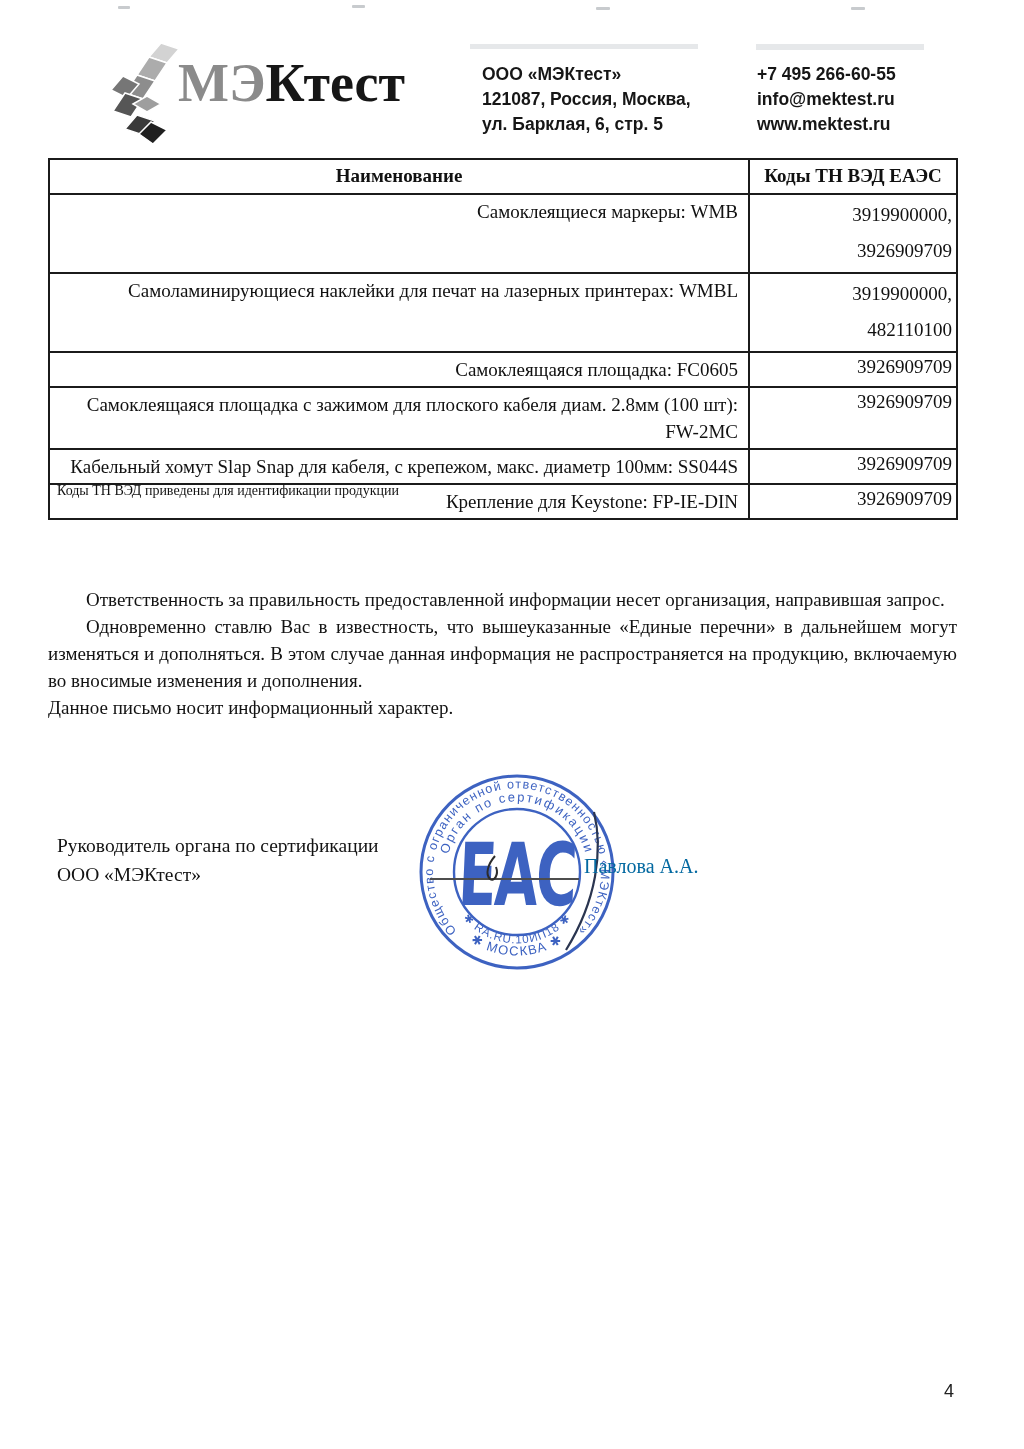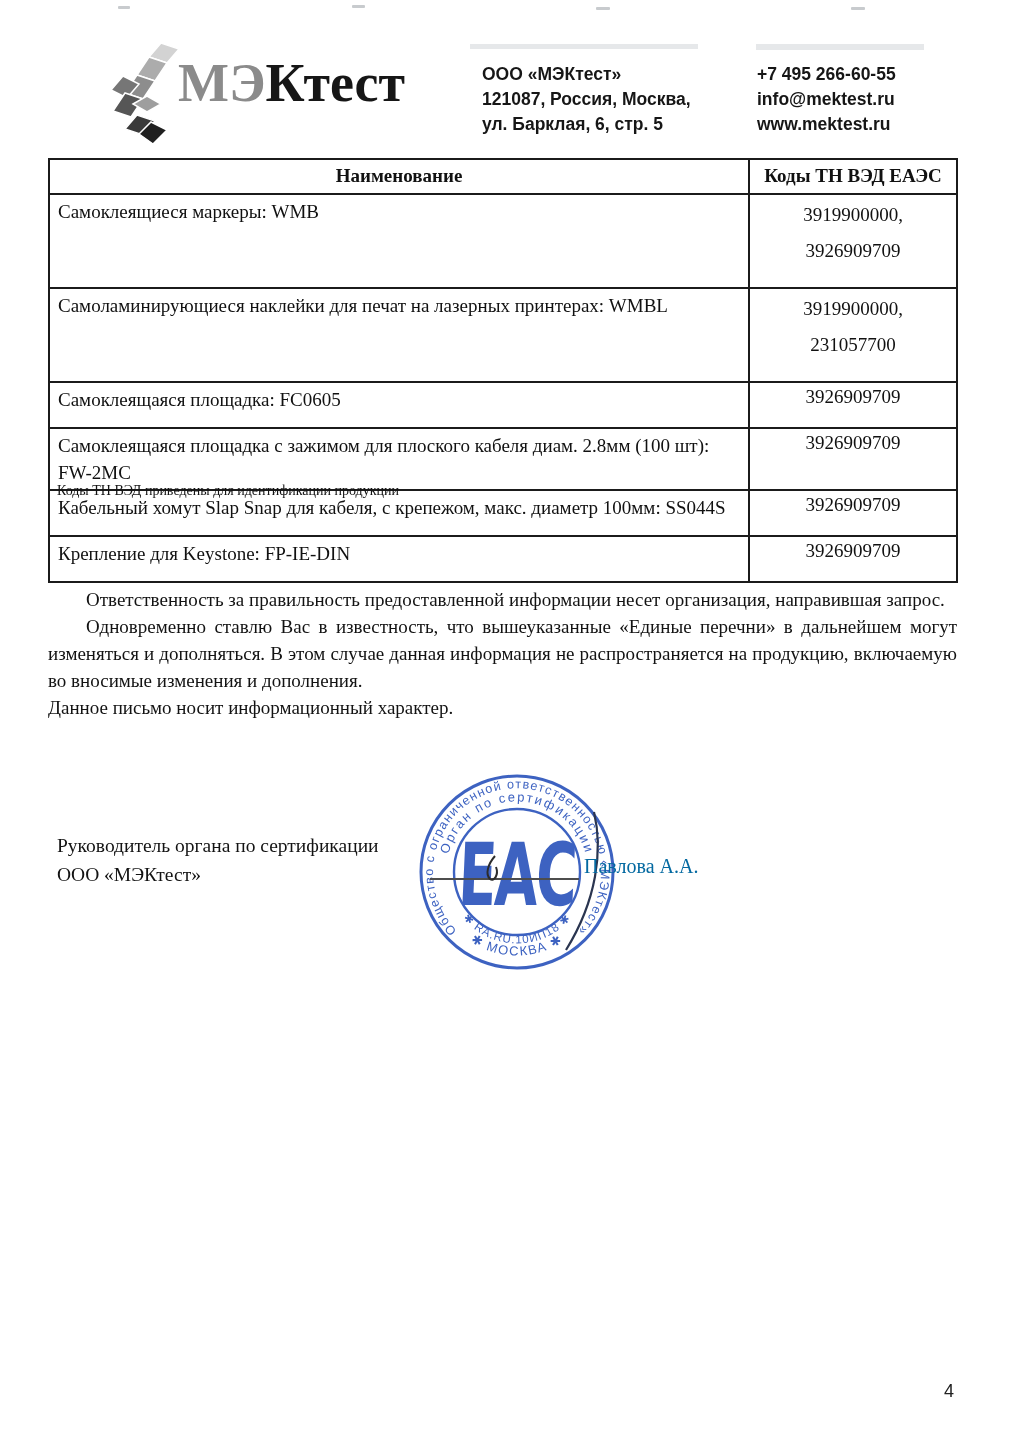--- a/index.html
+++ b/index.html
@@ -34,25 +34,25 @@
   }
   .contact-col.c1 { left:482px; }
   .contact-col.c2 { left:757px; }
 
   
   table.tnved {
     position:absolute; left:48px; top:158px;
     width:908px; table-layout:fixed; border-collapse:collapse;
     font-size:19px; color:#111;
   }
-  table.tnved th, table.tnved td { border:2px solid #1b1b1b; vertical-align:top; }
+  table.tnved th, table.tnved td { border:2px solid #1b1b1b; vertical-align:top;text-align:right; }
   table.tnved th { font-weight:bold; text-align:center; padding:5px 8px 6px 8px; }
   table.tnved th.codes-h { text-align:center; padding-left:4px; padding-right:4px; }
   td.name-cell  { padding:3px 10px 3px 8px; line-height:27px; }
-  td.codes-cell { text-align:center; padding:2px 4px 18px 4px; line-height:36px;margin-left:8px; }
+  td.codes-cell { text-align:center; padding:2px 4px 3px 4px; line-height:36px;margin-left:8px; }
   tr.r-tall  td { height:59px; }
   tr.r-short td { height:29px; }
   tr.r-mid   td { height:57px; }
 
   .note {
     position:absolute; left:57px; top:483px;
     font-size:14px; color:#131313; white-space:nowrap;
   }
 
   .paras {
@@ -132,21 +132,21 @@
     <td class="name-cell">Самоклеящиеся маркеры: WMB</td>
     <td class="codes-cell">
       <div>3919900000,</div>
       <div>3926909709</div>
     </td>
   </tr>
   <tr class="r-tall">
     <td class="name-cell">Самоламинирующиеся наклейки для печат на лазерных принтерах: WMBL</td>
     <td class="codes-cell">
       <div>3919900000,</div>
-      <div>231057700</div>
+      <div>482110100</div>
     </td>
   </tr>
   <tr class="r-short">
     <td class="name-cell">Самоклеящаяся площадка: FC0605</td>
     <td class="codes-cell" style="line-height:24px;">3926909709</td>
   </tr>
   <tr class="r-mid">
     <td class="name-cell">Самоклеящаяся площадка с зажимом для плоского кабеля диам. 2.8мм (100 шт): FW-2MC</td>
     <td class="codes-cell" style="line-height:24px;">3926909709</td>
   </tr>

